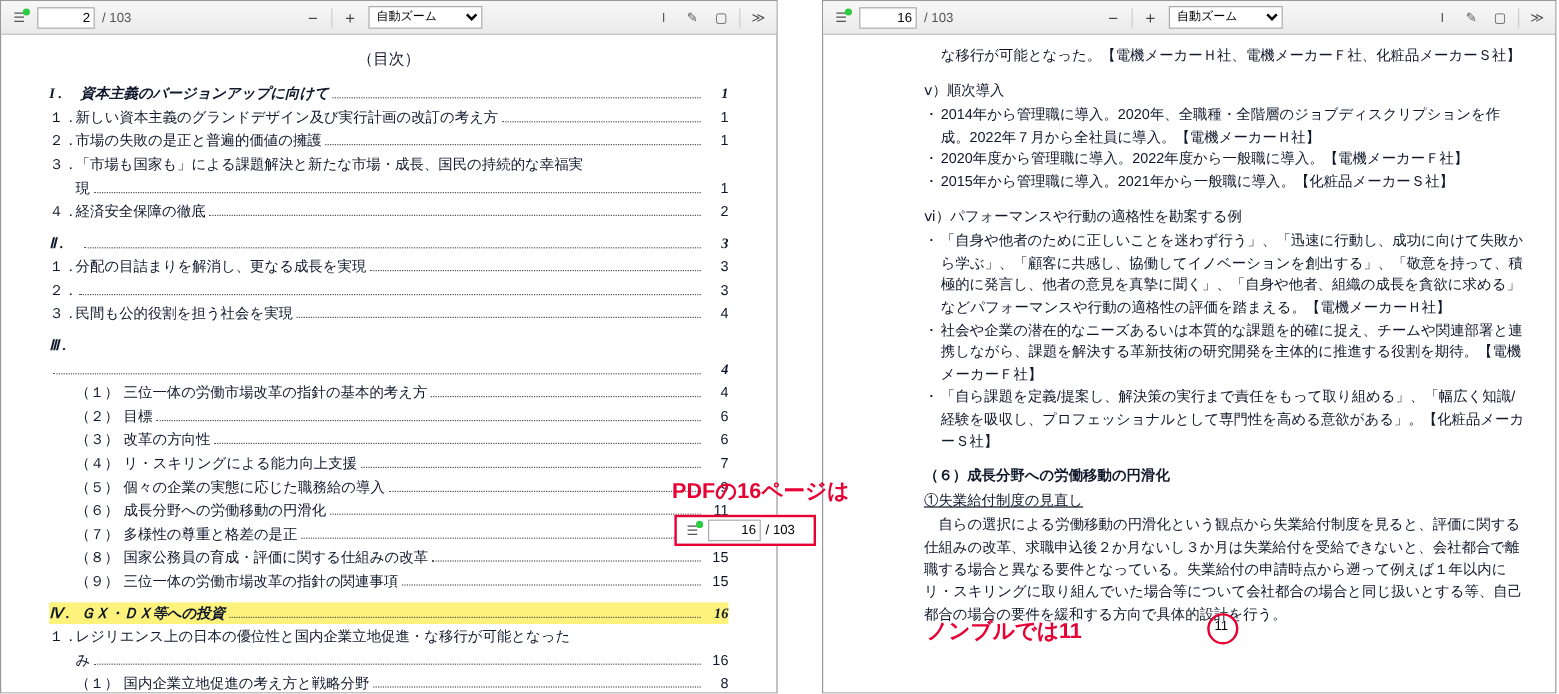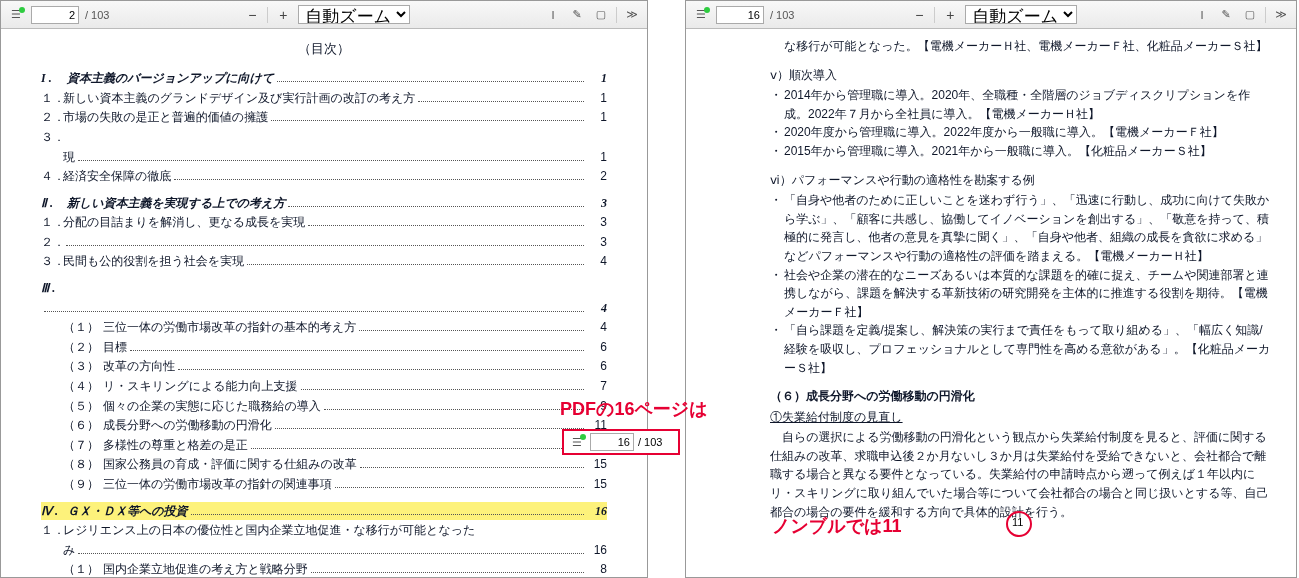--- a/index.html
+++ b/index.html
@@ -61,21 +61,21 @@
   display: flex; align-items: center; justify-content: center;
   cursor: pointer;
   font-size: 14px;
   color: #444;
 }
 .zoom-sep {
   width: 1px; height: 16px; background: #ccc;
 }
 .zoom-select {
   height: 19px;
-  font-size: 17px;
+  font-size: 10px;
   border: 1px solid #aaa;
   background: #fff;
   padding: 0 2px;
   min-width: 95px;
 }
 .spacer { flex: 1; }
 .page-content {
   padding: 8px 40px 0 40px;
   font-size: 12px;
   color: #0f172a;
@@ -168,36 +168,36 @@
         <span class="toc-page">1</span>
       </div>
     <div class="toc-line">
         <span class="toc-num">２．</span>
         <span class="toc-text">市場の失敗の是正と普遍的価値の擁護</span>
         <span class="dots"></span>
         <span class="toc-page">1</span>
       </div>
     <div class="toc-line">
         <span class="toc-num">３．</span>
+        <span class="toc-text">「市場も国家も」による課題解決と新たな市場・成長、国民の持続的な幸福実</span>
       </div>
     <div class="toc-line indent1">
         <span class="toc-text">現</span>
         <span class="dots"></span>
         <span class="toc-page">1</span>
       </div>
     <div class="toc-line">
         <span class="toc-num">４．</span>
         <span class="toc-text">経済安全保障の徹底</span>
         <span class="dots"></span>
         <span class="toc-page">2</span>
       </div>
 
     <div class="toc-line section-head" style="margin-top:8px">
       <span class="toc-num-sec">Ⅱ .</span>
-      <span class="toc-text">新しい資本主義を実現する上での考え方</span>
         <span class="dots"></span>
       <span class="toc-page">3</span>
     </div>
     <div class="toc-line">
         <span class="toc-num">１．</span>
         <span class="toc-text">分配の目詰まりを解消し、更なる成長を実現</span>
         <span class="dots"></span>
         <span class="toc-page">3</span>
       </div>
     <div class="toc-line">

